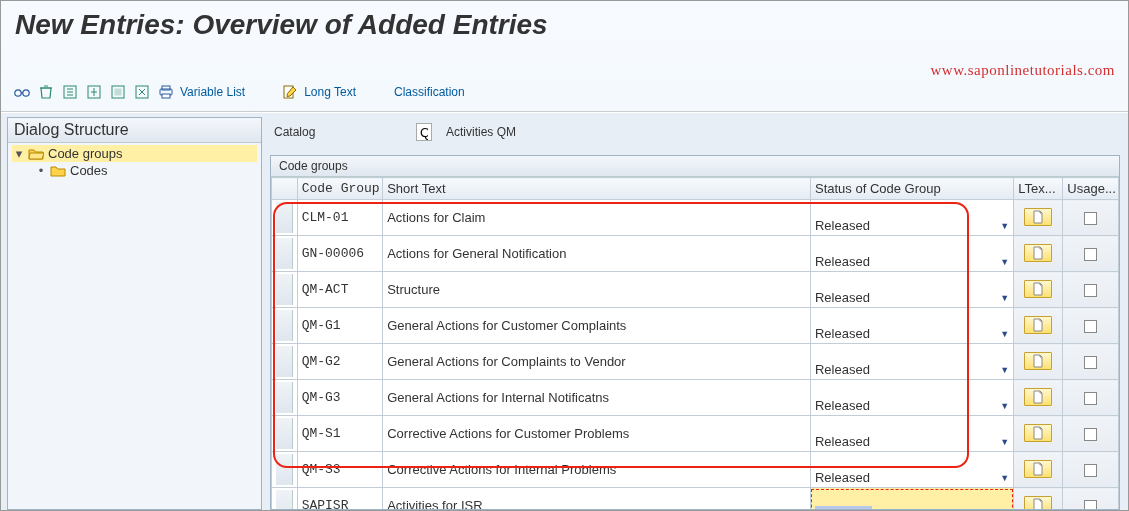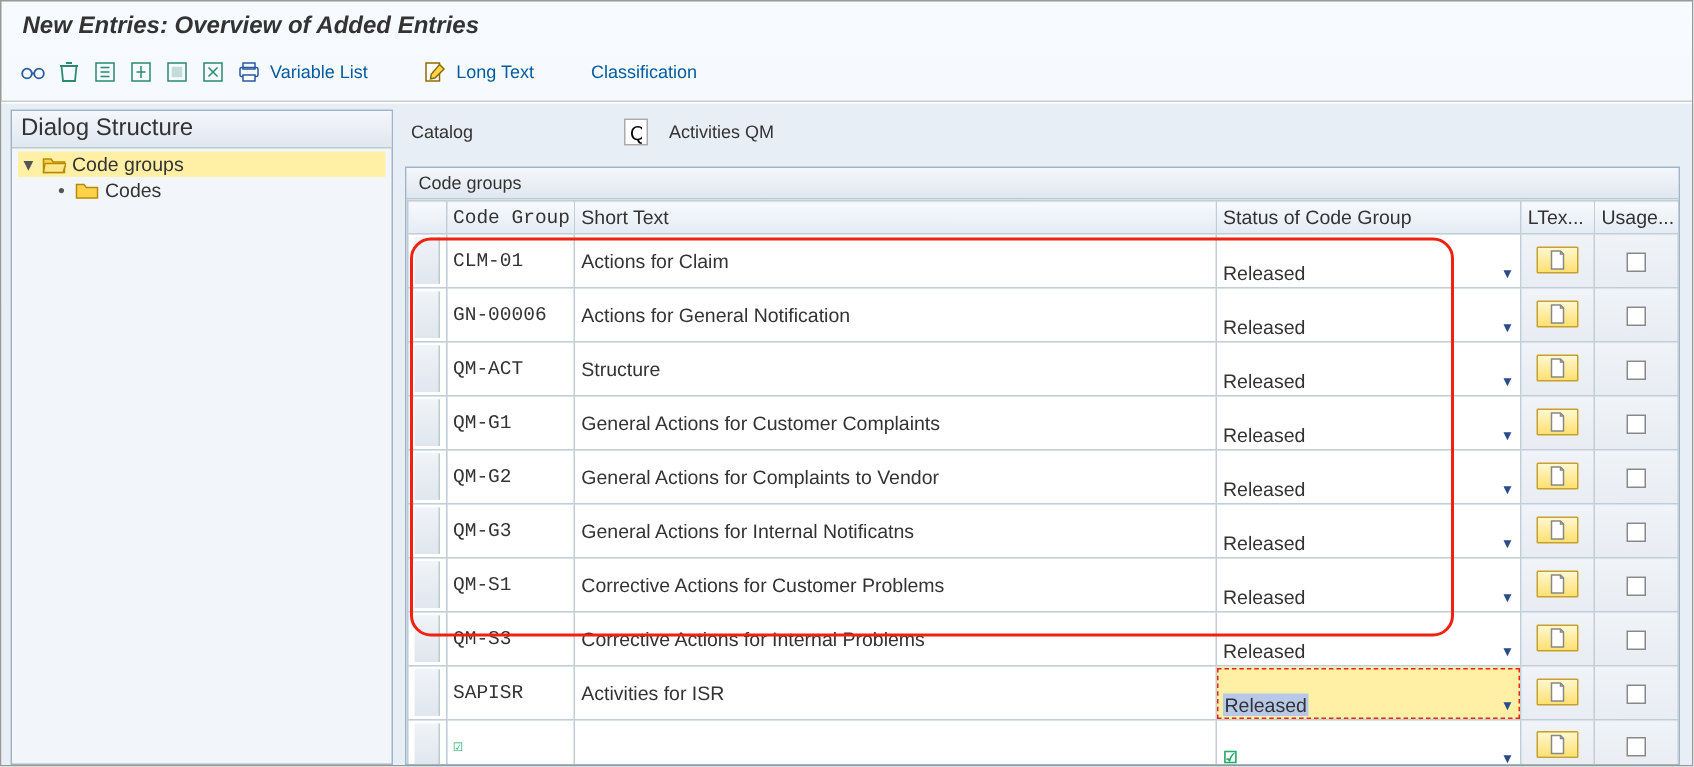--- a/index.html
+++ b/index.html
@@ -1,19 +1,19 @@
 <!DOCTYPE html>
 <html><head>
 <meta charset="utf-8">
 <style>
   * { box-sizing: border-box; margin: 0; padding: 0; }
   html, body { width: 1129px; height: 511px; overflow: hidden; font-family: Arial, sans-serif; font-size: 12px; background: #f2f2f2; color: #333; }
   .app { display: flex; flex-direction: column; height: 100%; border: 1px solid #999; background: linear-gradient(#f7fbff, #e8f0f8); }
-  .titlebar { padding: 8px 14px 8px 14px; font-size: 16px; font-weight: bold; font-style: italic; color: #333; }
-  .toolbar { display: flex; align-items: center; gap: 6px; padding: 4px 12px 10px 12px; border-bottom: 1px solid #ccc; }
+  .titlebar { padding: 8px 14px 8px 14px; font-size: 28px; font-weight: bold; font-style: italic; color: #333; }
+  .toolbar { display: flex; align-items: center; gap: 6px; padding: 4px 12px 10px 12px; border-bottom: 1px solid #ccc; margin-top: 30px; }
   .tb-icon { width: 18px; height: 18px; display: inline-flex; align-items: center; justify-content: center; cursor: pointer; }
   .tb-label { color: #005a9e; cursor: pointer; padding: 0 10px 0 2px; }
   .tb-group { display: flex; align-items: center; gap: 3px; }
   .tb-sep { width: 14px; }
   .main { display: flex; flex: 1; overflow: hidden; background: #e8eef5; border-top: 1px solid #fff; }
   .sidebar { width: 255px; border: 1px solid #a0b4c8; background: #f2f6fb; display: flex; flex-direction: column; margin: 4px 0 0 6px; }
   .sidebar-header { background: linear-gradient(#f4f7fb, #e0e7f0); padding: 3px 6px; font-size: 16px; border-bottom: 1px solid #bcc; }
   .tree { padding: 2px 4px; font-size: 13px; }
   .tree-row { display: flex; align-items: center; gap: 4px; padding: 1px 2px; cursor: pointer; }
   .tree-row.sel { background: #fff0a6; }
@@ -109,20 +109,21 @@
             <rect x="2" y="2" width="9" height="12" fill="#fff" stroke="#8e6b00"></rect>
             <path d="M11 3l3 3-6 6-3 .5.5-3z" fill="#ffd54a" stroke="#8e6b00"></path>
           </svg>
       </span>
       <span class="tb-label">Long Text</span>
     </span>
     <span class="tb-sep"></span>
     <span class="tb-label">Classification</span>
   </div>
 
+  <div class="watermark">www.saponlinetutorials.com</div>
 
   <div class="main">
     <div class="sidebar">
       <div class="sidebar-header">Dialog Structure</div>
       <div class="tree">
         <div class="tree-row sel">
           <span class="tree-toggle">▾</span>
           <span class="folder">
             <svg width="16" height="14" viewBox="0 0 16 14">
                 <path d="M1 3h5l1.5 2H15v7H1z" fill="#ffd24a" stroke="#b88a00"></path>

